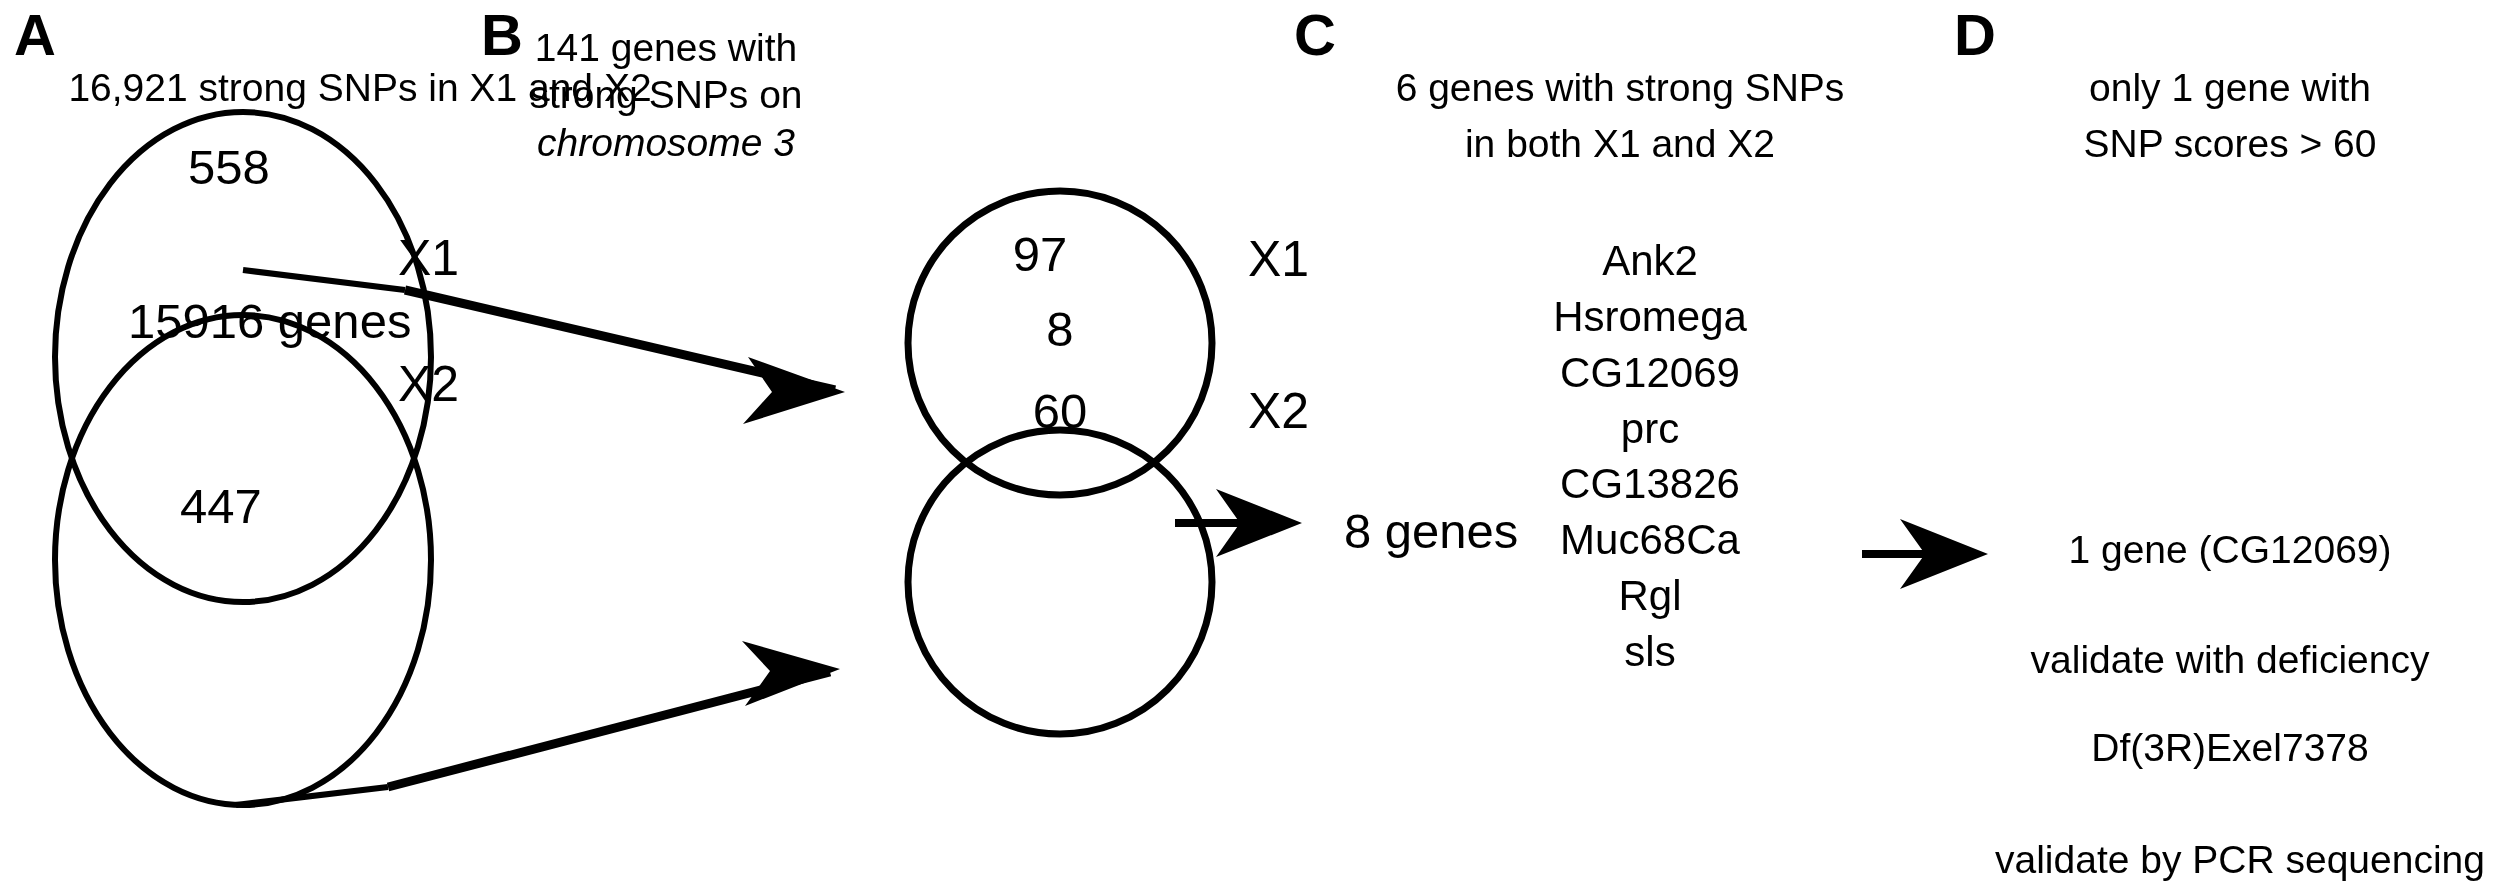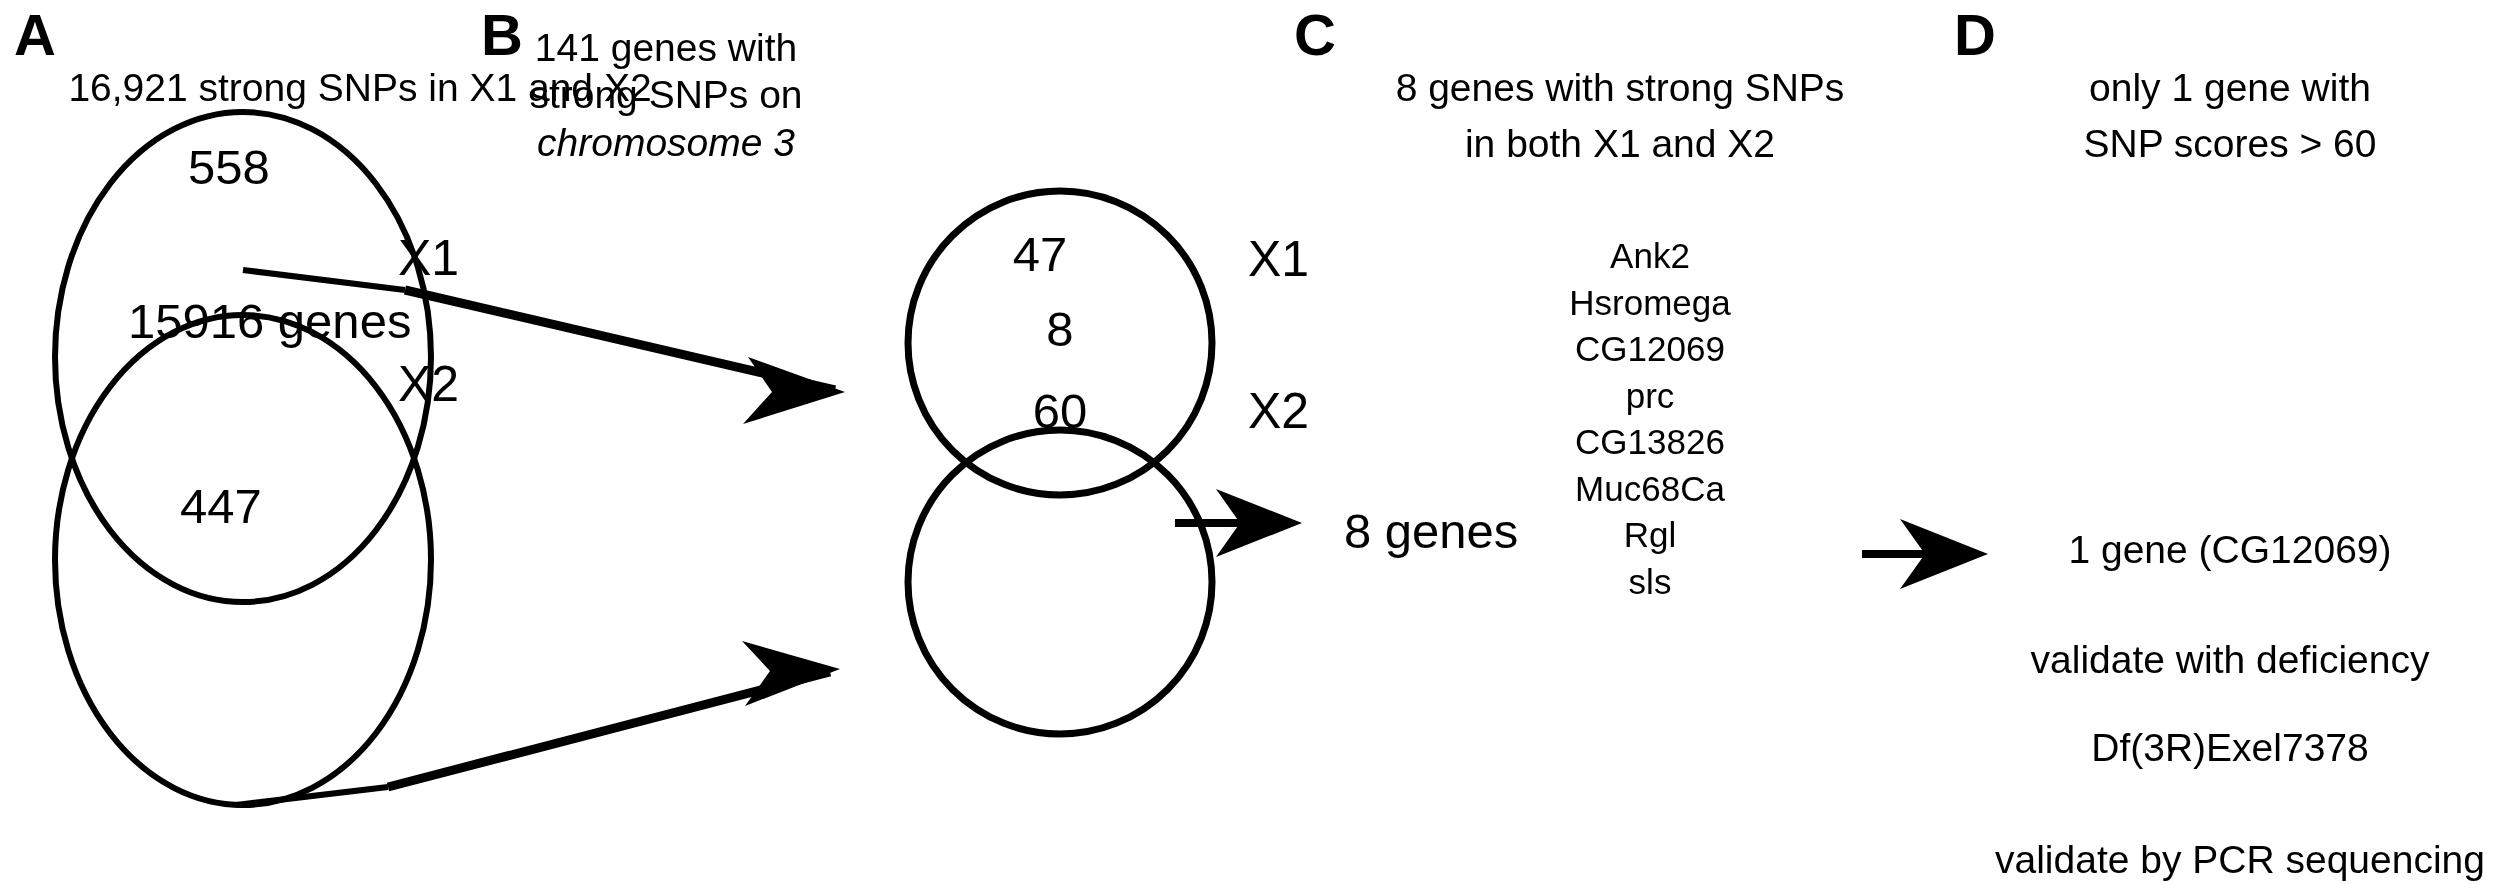--- a/index.html
+++ b/index.html
@@ -46,21 +46,21 @@
     white-space: nowrap;
   }
   .setlabel {
     position: absolute;
     font-size: 50px;
     line-height: 1;
     white-space: nowrap;
   }
   .genelist {
     position: absolute;
-    font-size: 35px;
+    font-size: 42px;
     line-height: 1.33;
     text-align: center;
     white-space: nowrap;
   }
   .genelist div { display: block; }
   .dtext {
     position: absolute;
     font-size: 39px;
     line-height: 1;
     white-space: nowrap;
@@ -126,33 +126,33 @@
   <div class="setlabel" style="left:398px; top:233px;">X1</div>
 
   <div class="setlabel" style="left:398px; top:359px;">X2</div>
 
   <div class="panel-letter" style="left:481px; top:6px;">B</div>
 
   <div class="cap" style="left:516px; top:22px; width:300px;text-align:center;">141 genes with</div>
   <div class="cap" style="left:516px; top:69px; width:300px;">strong SNPs on</div>
   <div class="cap" style="left:516px; top:117px; width:300px;font-style:italic;">chromosome 3</div>
 
-  <div class="num" style="left:1040px; top:230px; transform:translateX(-50%);">47</div>
+  <div class="num" style="left:1040px; top:230px; transform:translateX(-50%);">97</div>
 
   <div class="num" style="left:1060px; top:305px; transform:translateX(-50%);">8</div>
 
   <div class="num" style="left:1060px; top:387px; transform:translateX(-50%);">60</div>
 
   <div class="setlabel" style="left:1248px; top:234px;">X1</div>
 
   <div class="setlabel" style="left:1248px; top:386px;">X2</div>
 
   <div class="panel-letter" style="left:1294px; top:6px;">C</div>
 
-  <div class="cap" style="left:1380px; top:62px; width:480px;">8 genes with strong SNPs</div>
+  <div class="cap" style="left:1380px; top:62px; width:480px;">6 genes with strong SNPs</div>
   <div class="cap" style="left:1380px; top:118px; width:480px;">in both X1 and X2</div>
 
   <div class="num" style="left:1344px; top:507px;">8 genes</div>
 
   <div class="genelist" style="left:1530px; top:233px; width:240px;">
     <div>Ank2</div>
     <div>Hsromega</div>
     <div>CG12069</div>
     <div>prc</div>
     <div>CG13826</div>

